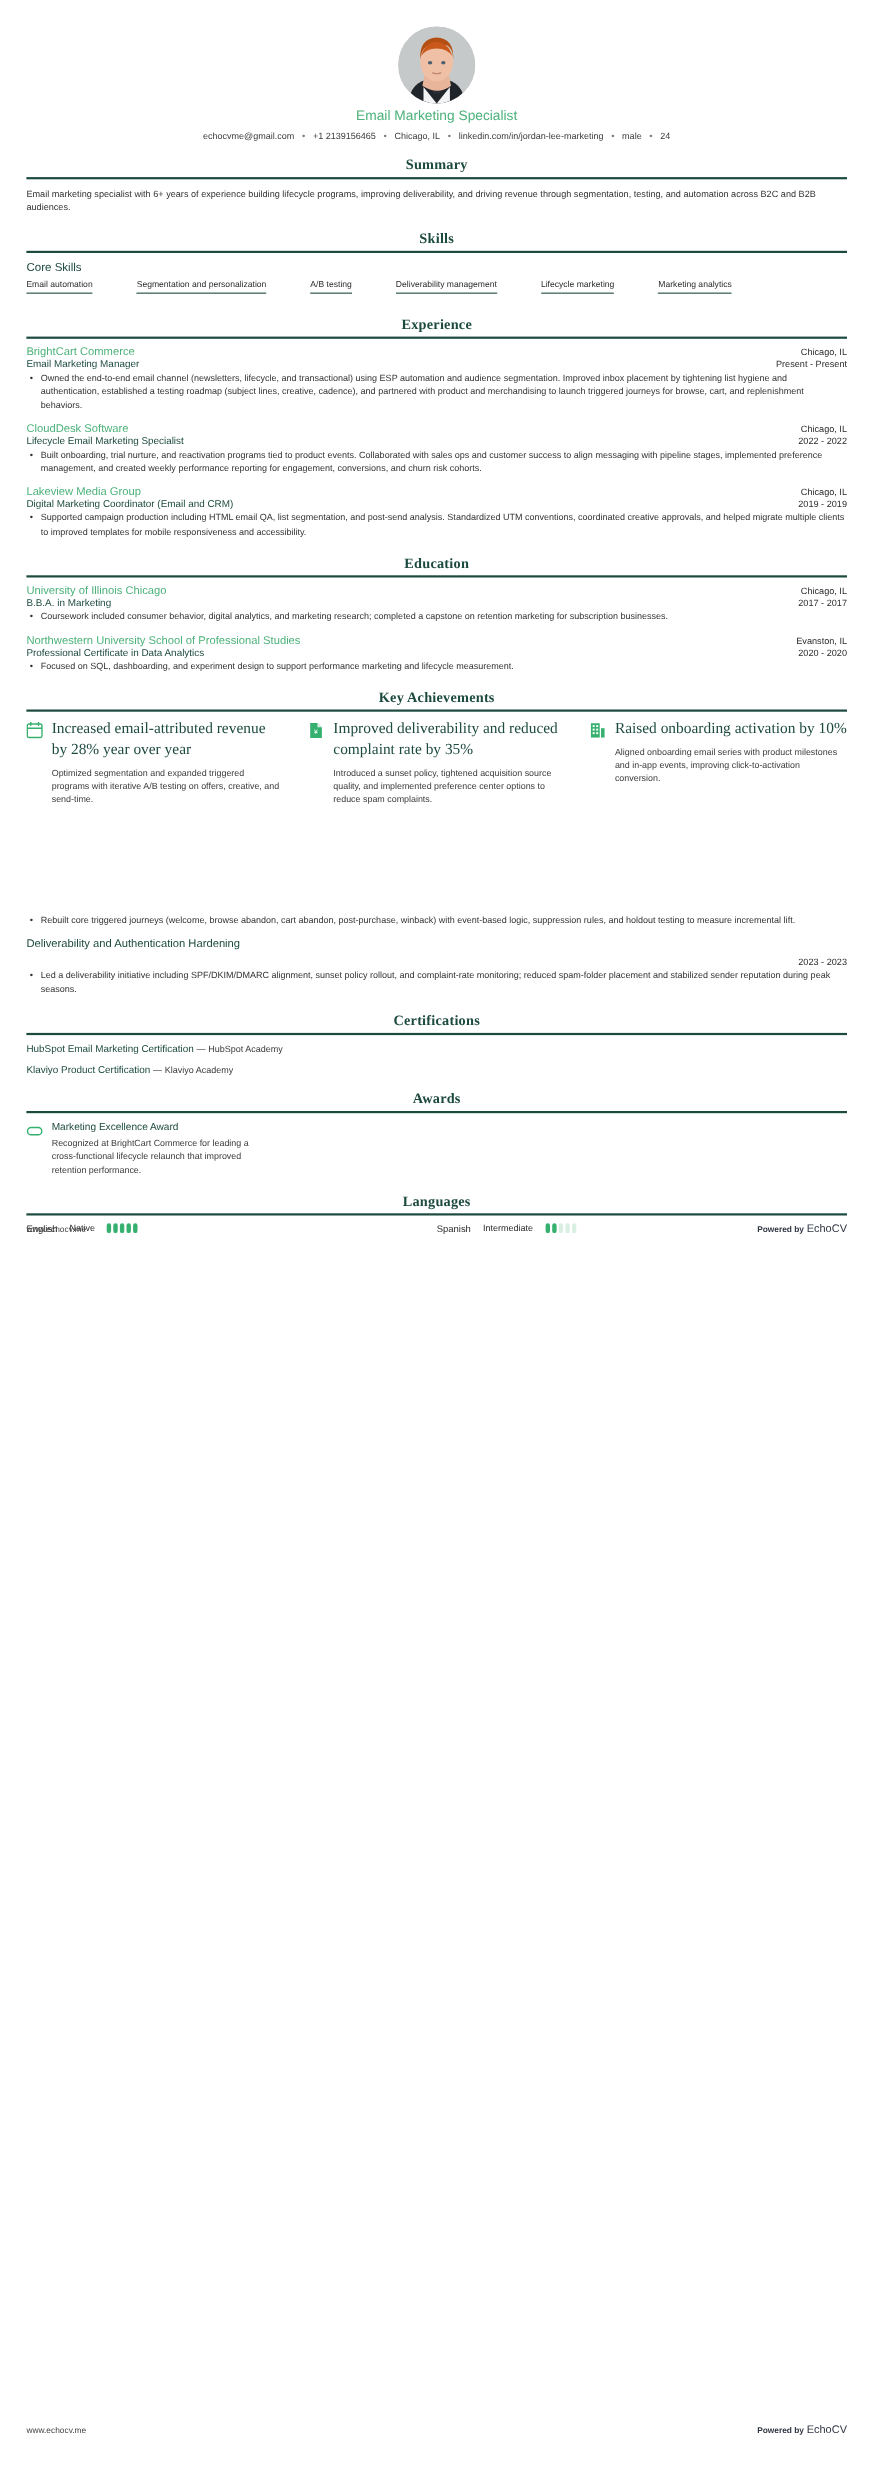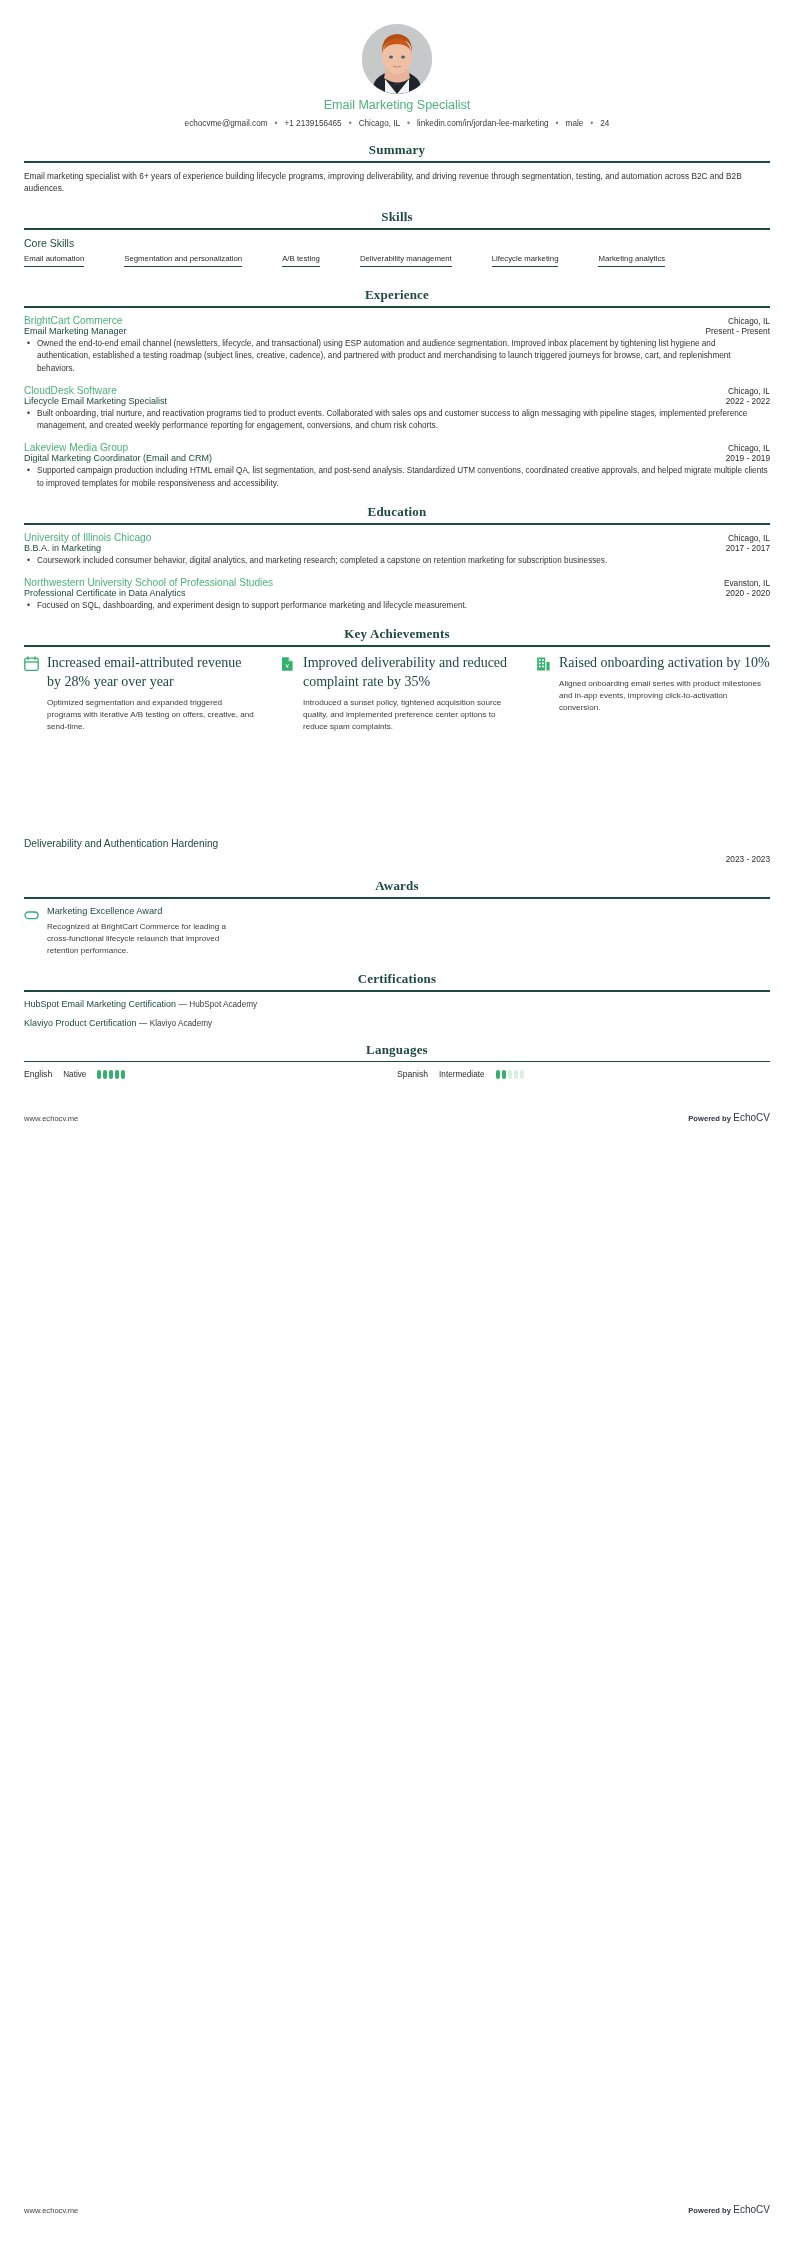--- a/index.html
+++ b/index.html
@@ -438,24 +438,46 @@
         </div>
       </div>
 
     </div>
   </div>
 
 
   <div class="spacer-break"></div>
 
   <div>
+    <ul class="bullets">
+      <li>Rebuilt core triggered journeys (welcome, browse abandon, cart abandon, post-purchase, winback) with event-based logic, suppression rules, and holdout testing to measure incremental lift.</li>
+    </ul>
 
     <div class="entry" style="margin-top:9px;">
       <div class="proj-title">Deliverability and Authentication Hardening</div>
       <div class="proj-dates tight">2023 - 2023</div>
+      <ul class="bullets">
+        <li>Led a deliverability initiative including SPF/DKIM/DMARC alignment, sunset policy rollout, and complaint-rate monitoring; reduced spam-folder placement and stabilized sender reputation during peak seasons.</li>
+      </ul>
+    </div>
+  </div>
+
+  <div class="section">
+    <div class="section-title">Certifications</div>
+    <div class="section-rule"></div>
+
+    <div class="cert-line">
+      <span>HubSpot Email Marketing Certification</span>
+      <span class="cert-issuer">—</span>
+      <span class="cert-issuer">HubSpot Academy</span>
+    </div>
+    <div class="cert-line">
+      <span>Klaviyo Product Certification</span>
+      <span class="cert-issuer">—</span>
+      <span class="cert-issuer">Klaviyo Academy</span>
     </div>
   </div>
 
   <div class="section">
     <div class="section-title">Awards</div>
     <div class="section-rule"></div>
 
     <div class="award-item">
       <span class="award-icon">
         <svg width="15" height="14" viewBox="0 0 15 14" fill="none" xmlns="http://www.w3.org/2000/svg">
@@ -463,36 +485,20 @@
         </svg>
       </span>
       <div class="award-body">
         <div class="award-title">Marketing Excellence Award</div>
         <div class="award-desc">Recognized at BrightCart Commerce for leading a cross-functional lifecycle relaunch that improved retention performance.</div>
       </div>
     </div>
   </div>
 
   <div class="section">
-    <div class="section-title">Certifications</div>
-    <div class="section-rule"></div>
-
-    <div class="cert-line">
-      <span>HubSpot Email Marketing Certification</span>
-      <span class="cert-issuer">—</span>
-      <span class="cert-issuer">HubSpot Academy</span>
-    </div>
-    <div class="cert-line">
-      <span>Klaviyo Product Certification</span>
-      <span class="cert-issuer">—</span>
-      <span class="cert-issuer">Klaviyo Academy</span>
-    </div>
-  </div>
-
-  <div class="section">
     <div class="section-title">Languages</div>
     <div class="section-rule"></div>
     <div class="lang-row">
 
       <div class="lang-item">
         <span class="lang-name">English</span>
         <span class="lang-level">Native</span>
         <span class="lang-dots">
           <i class="dot on"></i>
           <i class="dot on"></i>

